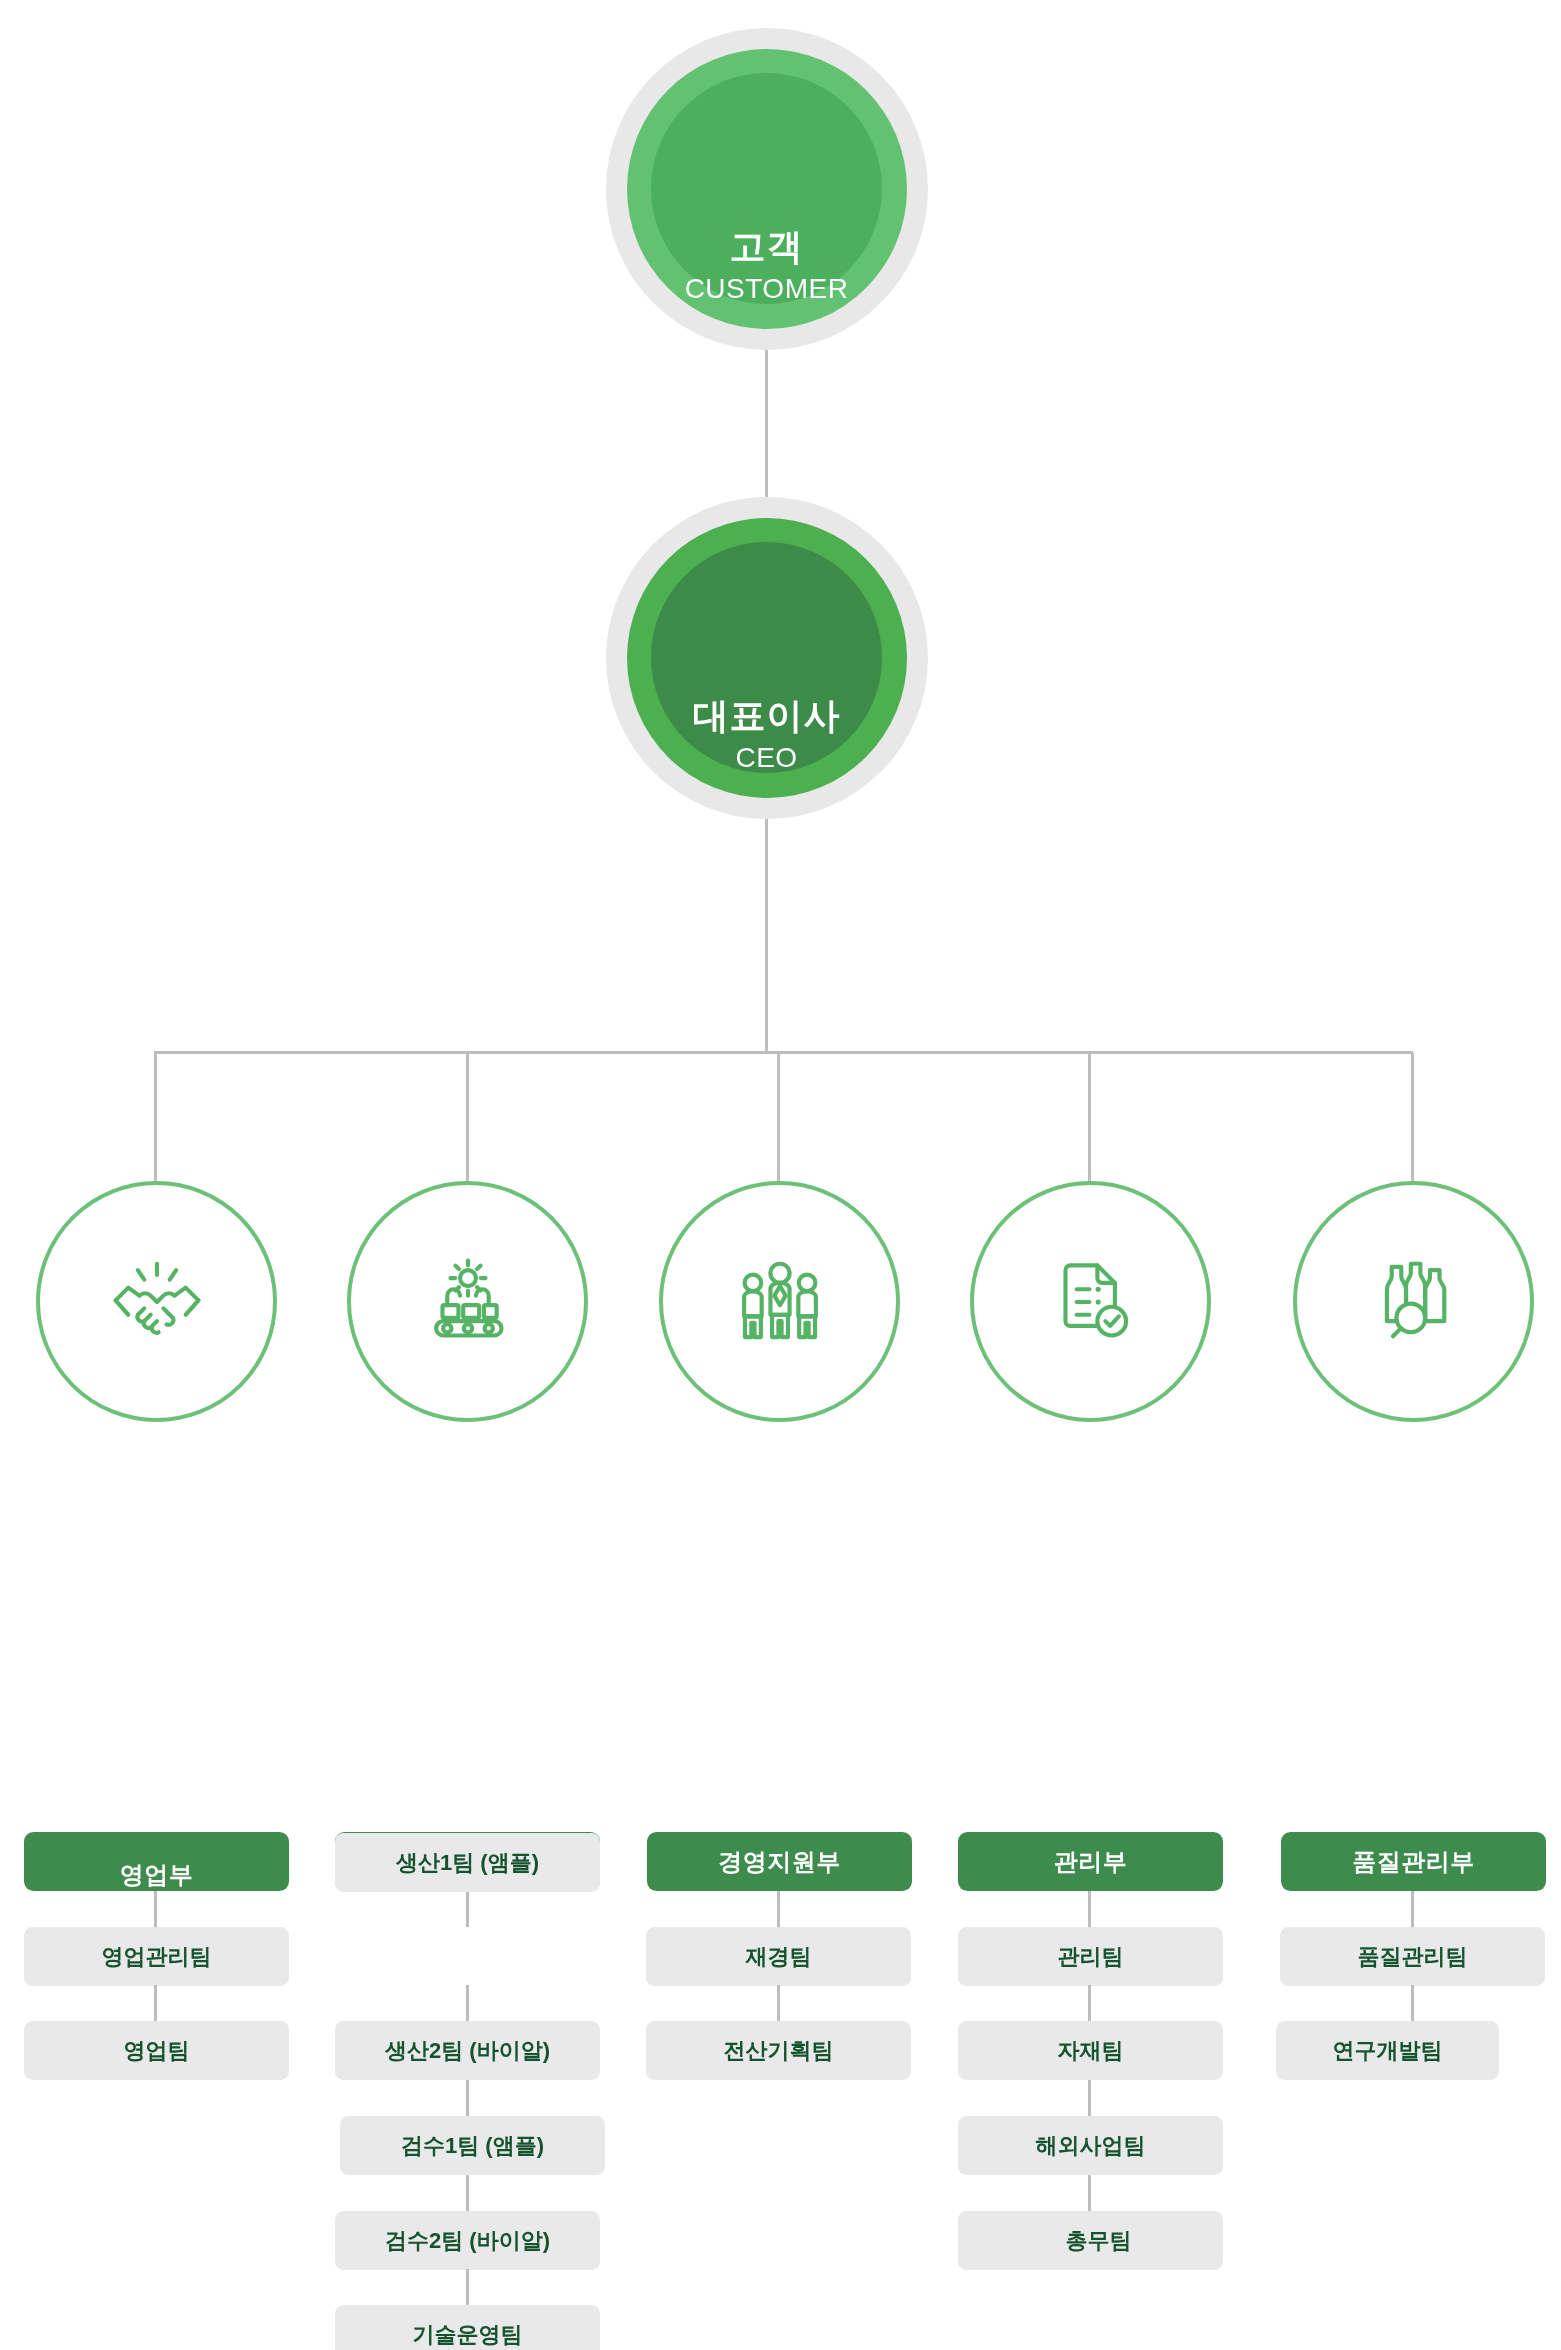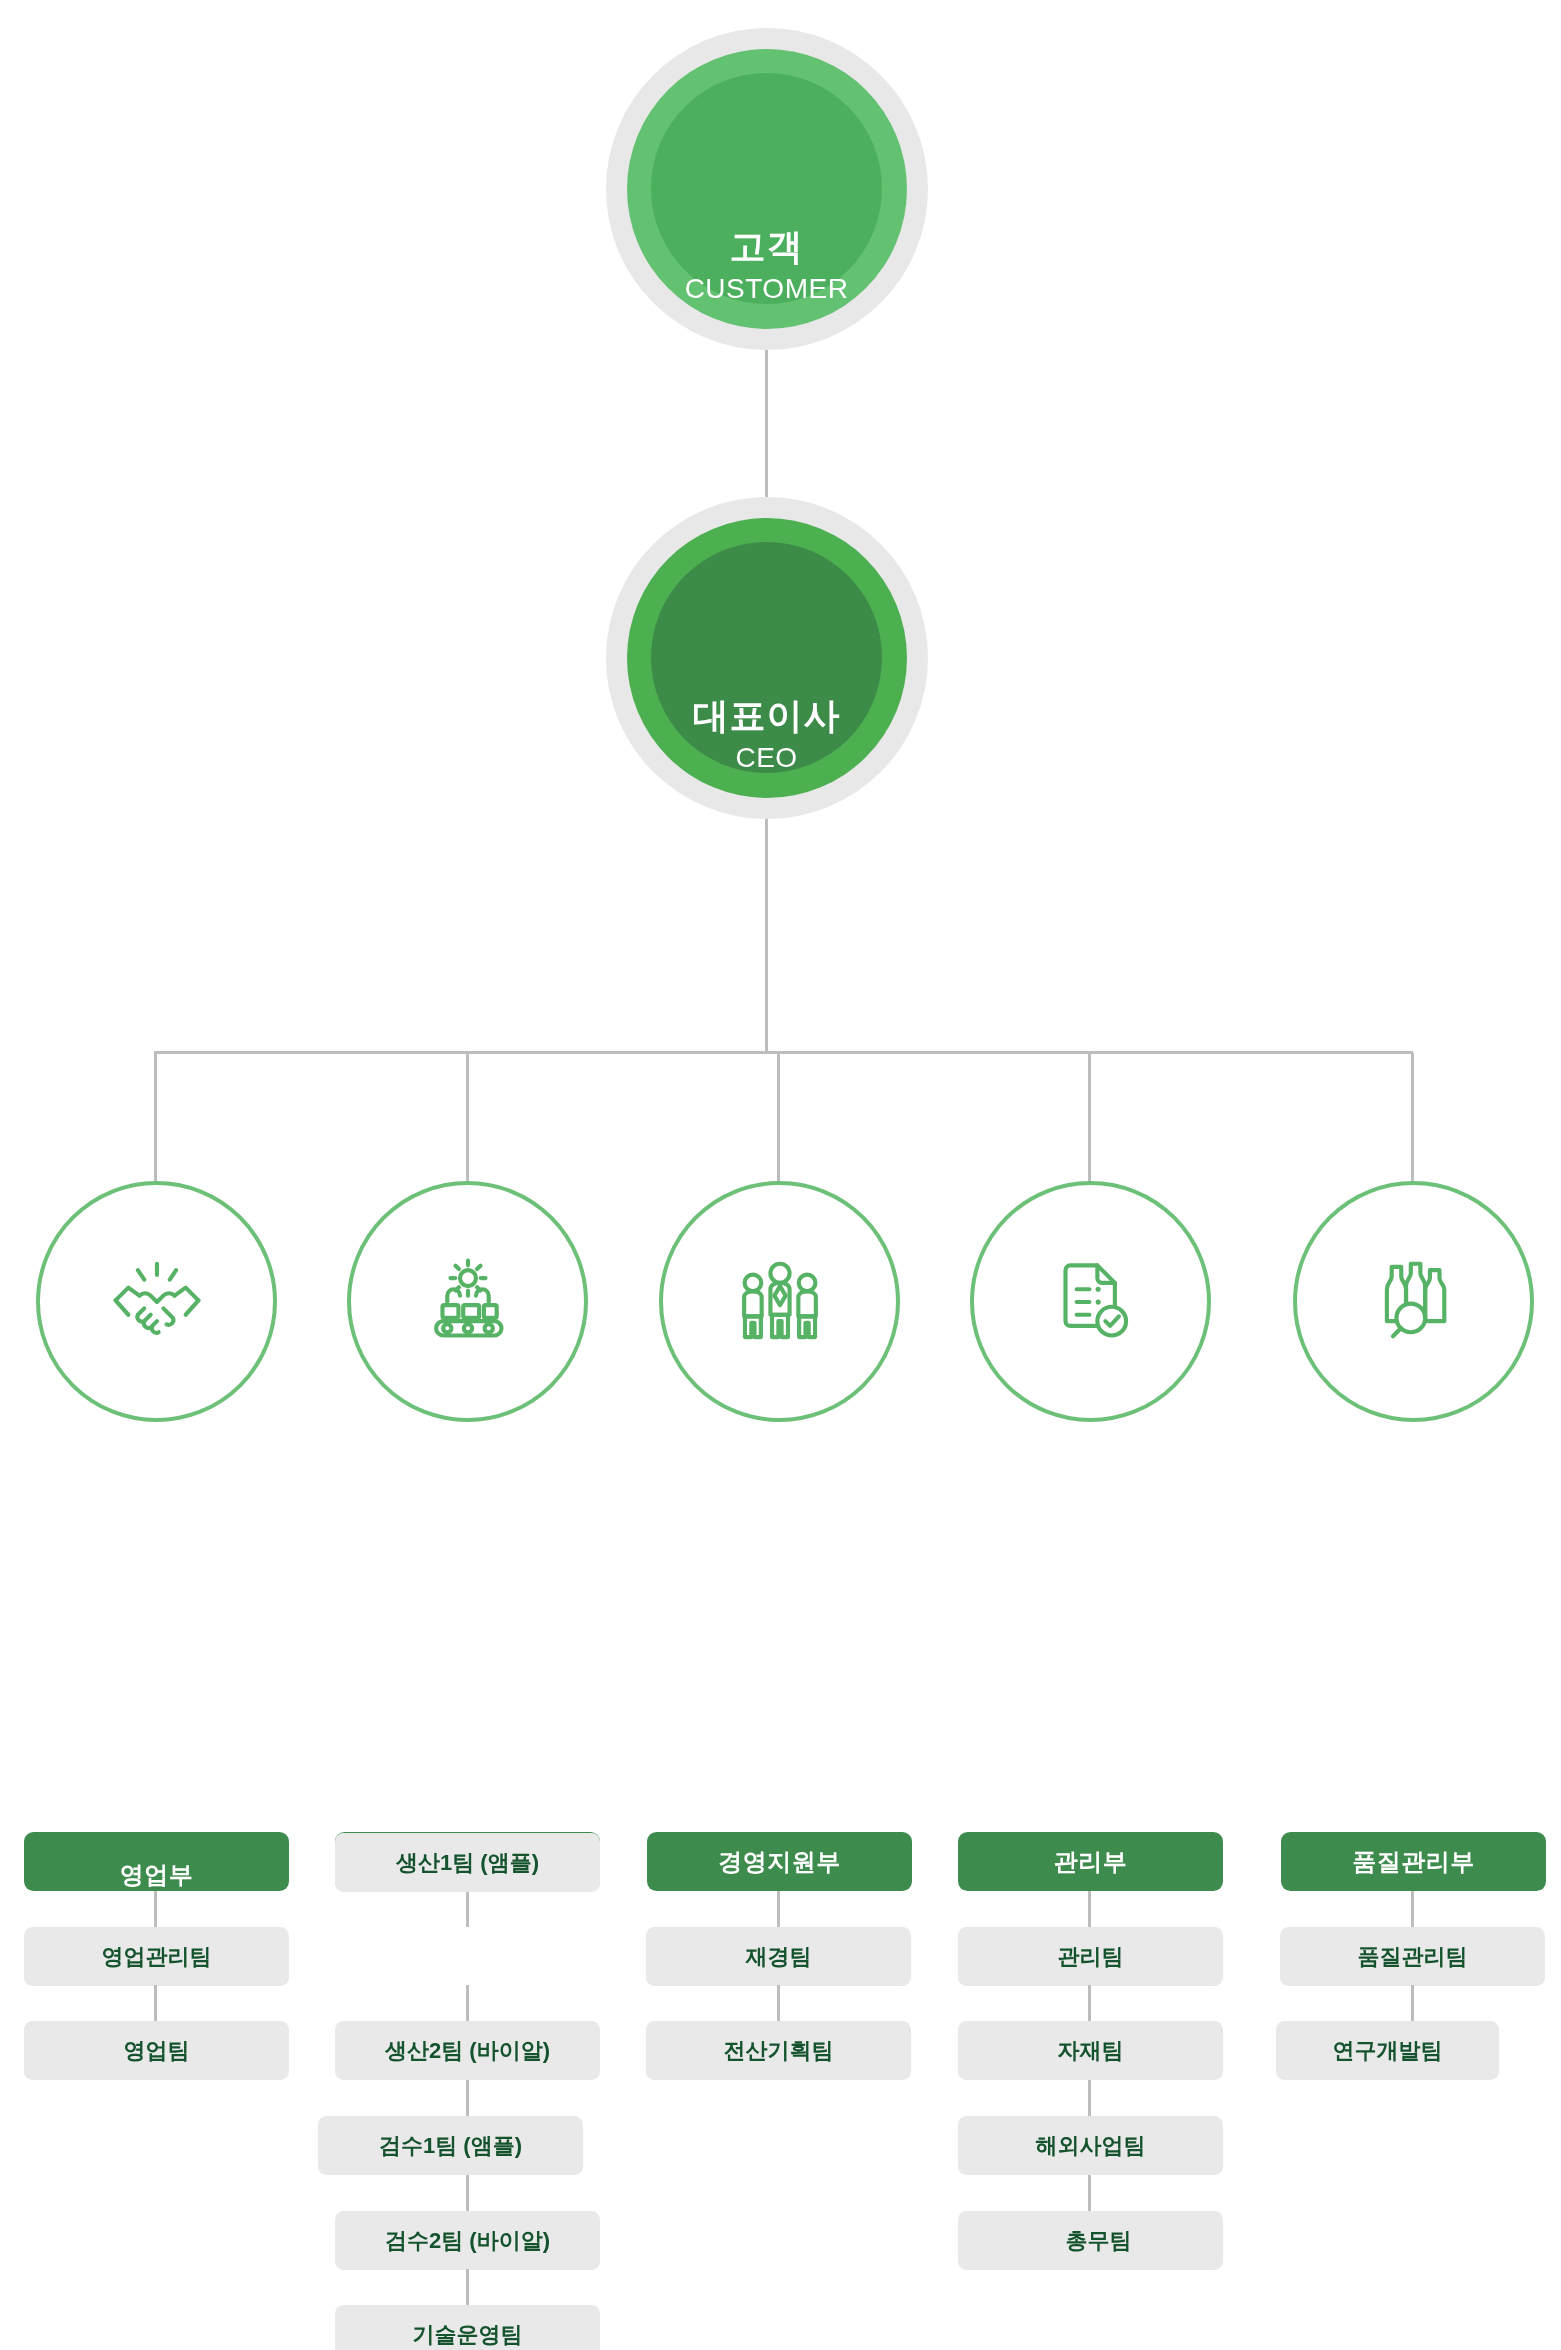--- a/index.html
+++ b/index.html
@@ -204,21 +204,21 @@
   </div>
   <div class="vline" style="left:466px; top:1891px; height:36px;"></div>
   <div class="team-box" style="left:335px; top:1833px; width:265px;">
     <span>생산1팀 (앰플)</span>
   </div>
   <div class="vline" style="left:466px; top:1985px; height:36px;"></div>
   <div class="team-box" style="left:335px; top:2021px; width:265px;">
     <span>생산2팀 (바이알)</span>
   </div>
   <div class="vline" style="left:466px; top:2080px; height:36px;"></div>
-  <div class="team-box" style="left:318px; top:2116px; width:265px;">
+  <div class="team-box" style="left:340px; top:2116px; width:265px;">
     <span>검수1팀 (앰플)</span>
   </div>
   <div class="vline" style="left:466px; top:2175px; height:36px;"></div>
   <div class="team-box" style="left:335px; top:2211px; width:265px;">
     <span>검수2팀 (바이알)</span>
   </div>
   <div class="vline" style="left:466px; top:2269px; height:36px;"></div>
   <div class="team-box" style="left:335px; top:2305px; width:265px;">
     <span>기술운영팀</span>
   </div>

